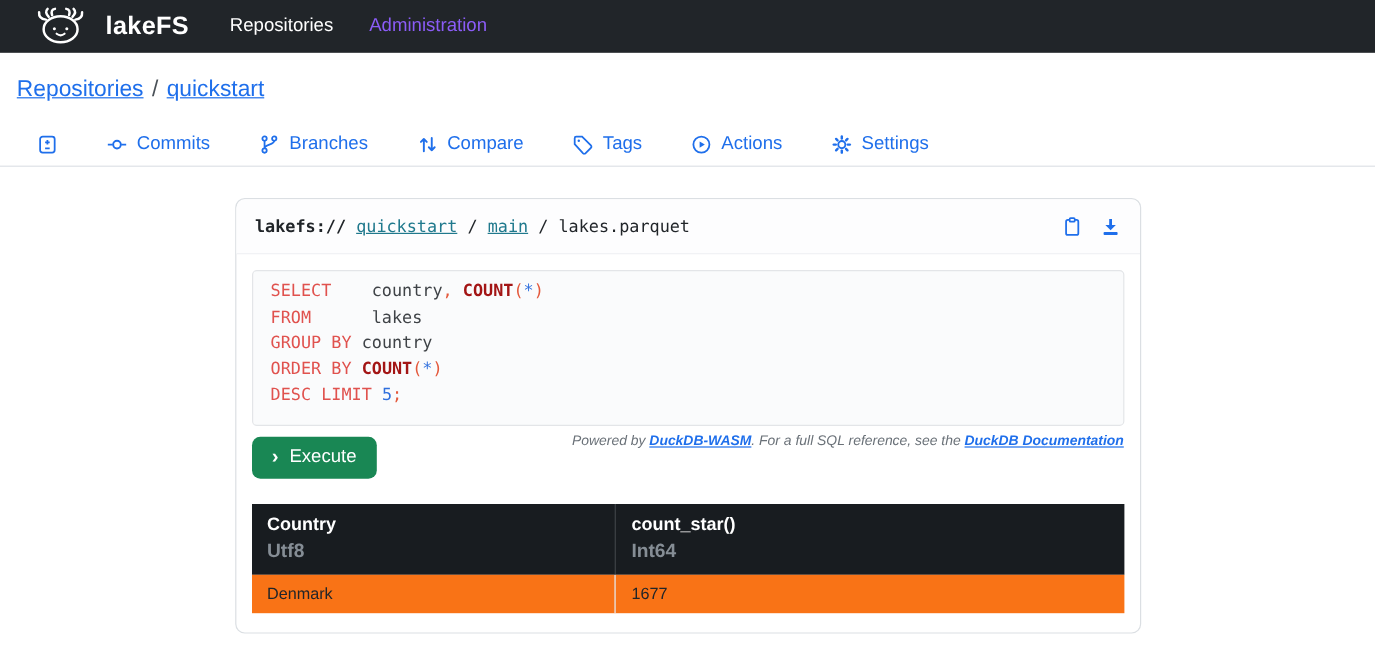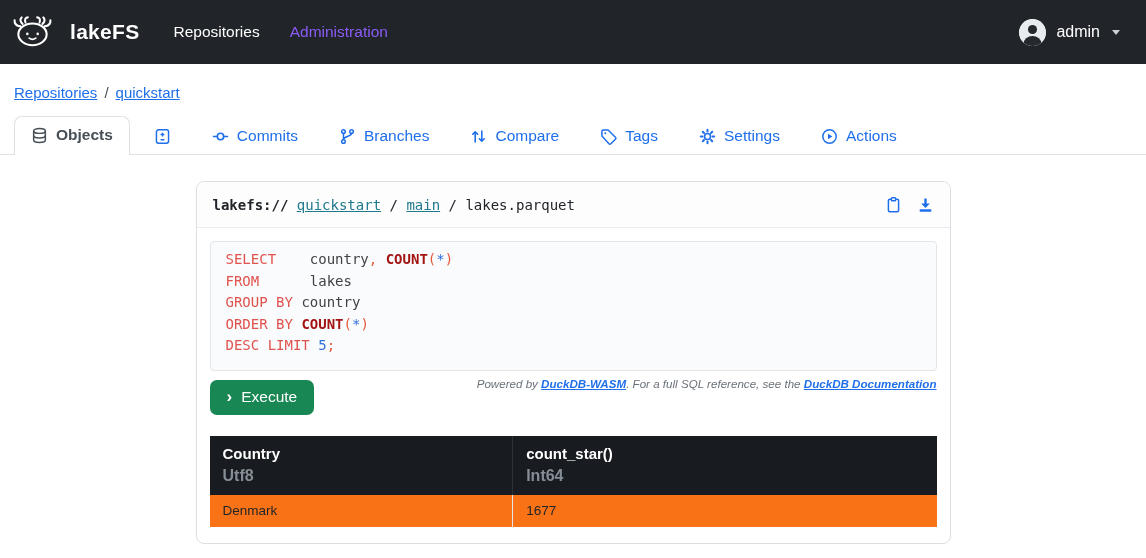--- a/index.html
+++ b/index.html
@@ -6,40 +6,40 @@
   html,body { margin:0; padding:0; }
   body {
     width:1146px; height:558px; overflow:hidden;
     background:#ffffff; color:#212529;
     font-family:"Liberation Sans", sans-serif;
   }
   a { cursor:pointer; }
 
   
   .navbar {
-    height:64px; background:#212529;
+    height:44px; background:#212529;
     display:flex; align-items:center;
-    padding:0 26px 0 8px;
+    padding:0 26px 0 26px;
   }
   .brand { display:flex; align-items:center; gap:13px; }
   .brand-name { color:#fff; font-weight:700; font-size:21px; letter-spacing:.3px; }
   .nav-links { display:flex; gap:30px; margin-left:34px; }
   .nav-link { font-size:15.5px; color:#ffffff; text-decoration:none; }
   .nav-link.muted { color:#8b5cf6; }
   .nav-right { margin-left:auto; display:flex; align-items:center; gap:10px; cursor:pointer; }
   .avatar { width:27px; height:27px; border-radius:50%; overflow:hidden; background:#e9ecef; position:relative; }
   .user-name { color:#fff; font-size:16px; }
   .caret-down {
     width:0; height:0; margin-left:2px;
     border-left:4.5px solid transparent; border-right:4.5px solid transparent;
     border-top:5px solid #cbd0d5;
   }
 
   
-  .breadcrumb { padding:20px 14px 15px; font-size:15px; }
+  .breadcrumb { padding:20px 14px 15px; font-size:19px; }
   .breadcrumb a { color:#1f6feb; text-decoration:underline; }
   .breadcrumb .sep { color:#495057; margin:0 7px; }
 
   
   .tabs { display:flex; align-items:flex-end; padding:0 14px; border-bottom:1px solid #dee2e6; }
   .tab {
     display:flex; align-items:center; gap:8px;
     padding:9px 16px 10px; margin-right:7px;
     font-size:15.5px; color:#1f6feb; cursor:pointer;
     border:1px solid transparent; border-bottom:none;
@@ -129,48 +129,27 @@
         <circle cx="31.5" cy="22" r="1.35" fill="#ffffff" stroke="none"></circle>
         <path d="M22.5 26.5 Q26 29.2 29.5 26.5" stroke-width="1.9"></path>
       </svg>
     </span>
     <span class="brand-name">lakeFS</span>
   </div>
   <div class="nav-links">
     <a class="nav-link">Repositories</a>
     <a class="nav-link muted">Administration</a>
   </div>
-  <div class="nav-right">
-    <span class="avatar">
-      <svg width="27" height="27" viewBox="0 0 16 16">
-        <circle cx="8" cy="8" r="8" fill="#e9ecef"></circle>
-        <circle cx="8" cy="6.2" r="2.7" fill="#25292e"></circle>
-        <ellipse cx="8" cy="14.6" rx="5.3" ry="4.6" fill="#25292e"></ellipse>
-      </svg>
-    </span>
-    <span class="user-name">admin</span>
-    <span class="caret-down"></span>
-  </div>
 </div>
 
 <div class="breadcrumb">
   <a>Repositories</a><span class="sep">/</span><a>quickstart</a>
 </div>
 
 <div class="tabs">
-  <div class="tab active">
-    <span style="display:flex;">
-      <svg width="17" height="17" viewBox="0 0 16 16" fill="none" stroke="currentColor" stroke-width="1.4">
-        <ellipse cx="8" cy="3.7" rx="5.5" ry="2.3"></ellipse>
-        <path d="M2.5 3.7 v8.6 c0 1.3 2.5 2.3 5.5 2.3 s5.5 -1 5.5 -2.3 v-8.6"></path>
-        <path d="M2.5 8 c0 1.3 2.5 2.3 5.5 2.3 s5.5 -1 5.5 -2.3"></path>
-      </svg>
-    </span>
-    <span>Objects</span>
-  </div>
   <div class="tab">
     <span style="display:flex;">
       <svg width="17" height="17" viewBox="0 0 16 16" fill="none" stroke="currentColor" stroke-width="1.4">
         <rect x="2.3" y="1.7" width="11.4" height="12.6" rx="2"></rect>
         <path d="M8 4.4 v3.6 M6.2 6.2 h3.6 M6.2 11 h3.6"></path>
       </svg>
     </span>
   </div>
   <div class="tab">
     <span style="display:flex;">
@@ -202,47 +181,47 @@
     <span>Compare</span>
   </div>
   <div class="tab">
     <span style="display:flex;">
       <svg width="17" height="17" viewBox="0 0 16 16" fill="none" stroke="currentColor" stroke-width="1.4">
         <path d="M1.8 7.6 V3 a1.2 1.2 0 0 1 1.2 -1.2 h4.6 l6.9 6.9 a1.3 1.3 0 0 1 0 1.8 l-4.3 4.3 a1.3 1.3 0 0 1 -1.8 0 z"></path>
         <circle cx="5" cy="5" r="0.95" fill="currentColor" stroke="none"></circle>
       </svg>
     </span>
     <span>Tags</span>
+  </div>
+  <div class="tab">
+    <span style="display:flex;">
+      <svg width="17" height="17" viewBox="0 0 16 16" fill="none" stroke="currentColor" stroke-width="1.4">
+        <circle cx="8" cy="8" r="6.3"></circle>
+        <path d="M6.6 5.5 L10.7 8 L6.6 10.5 Z" fill="currentColor" stroke="none"></path>
+      </svg>
+    </span>
+    <span>Actions</span>
   </div>
   <div class="tab">
     <span style="display:flex;">
       <svg width="17" height="17" viewBox="0 0 16 16" fill="none" stroke="currentColor">
         <circle cx="8" cy="8" r="2.8" stroke-width="1.5"></circle>
         <g stroke-width="1.9" stroke-linecap="round">
           <line x1="8" y1="1.7" x2="8" y2="3.3"></line>
             <line x1="8" y1="12.7" x2="8" y2="14.3"></line>
           <line x1="1.7" y1="8" x2="3.3" y2="8"></line>
             <line x1="12.7" y1="8" x2="14.3" y2="8"></line>
           <line x1="3.55" y1="3.55" x2="4.68" y2="4.68"></line>
             <line x1="11.32" y1="11.32" x2="12.45" y2="12.45"></line>
           <line x1="12.45" y1="3.55" x2="11.32" y2="4.68"></line>
             <line x1="4.68" y1="11.32" x2="3.55" y2="12.45"></line>
         </g>
       </svg>
     </span>
     <span>Settings</span>
-  </div>
-  <div class="tab">
-    <span style="display:flex;">
-      <svg width="17" height="17" viewBox="0 0 16 16" fill="none" stroke="currentColor" stroke-width="1.4">
-        <circle cx="8" cy="8" r="6.3"></circle>
-        <path d="M6.6 5.5 L10.7 8 L6.6 10.5 Z" fill="currentColor" stroke="none"></path>
-      </svg>
-    </span>
-    <span>Actions</span>
   </div>
 </div>
 
 <div class="card">
   <div class="card-header">
     <div class="obj-path"><span class="scheme">lakefs://</span><span> </span><a>quickstart</a><span> / </span><a>main</a><span> / </span><span>lakes.parquet</span></div>
     <div class="header-icons">
       <span class="ic">
         <svg width="17" height="18" viewBox="0 0 16 16" fill="none" stroke="currentColor" stroke-width="1.4">
           <rect x="3.2" y="2.6" width="9.6" height="11.8" rx="1.4"></rect>

